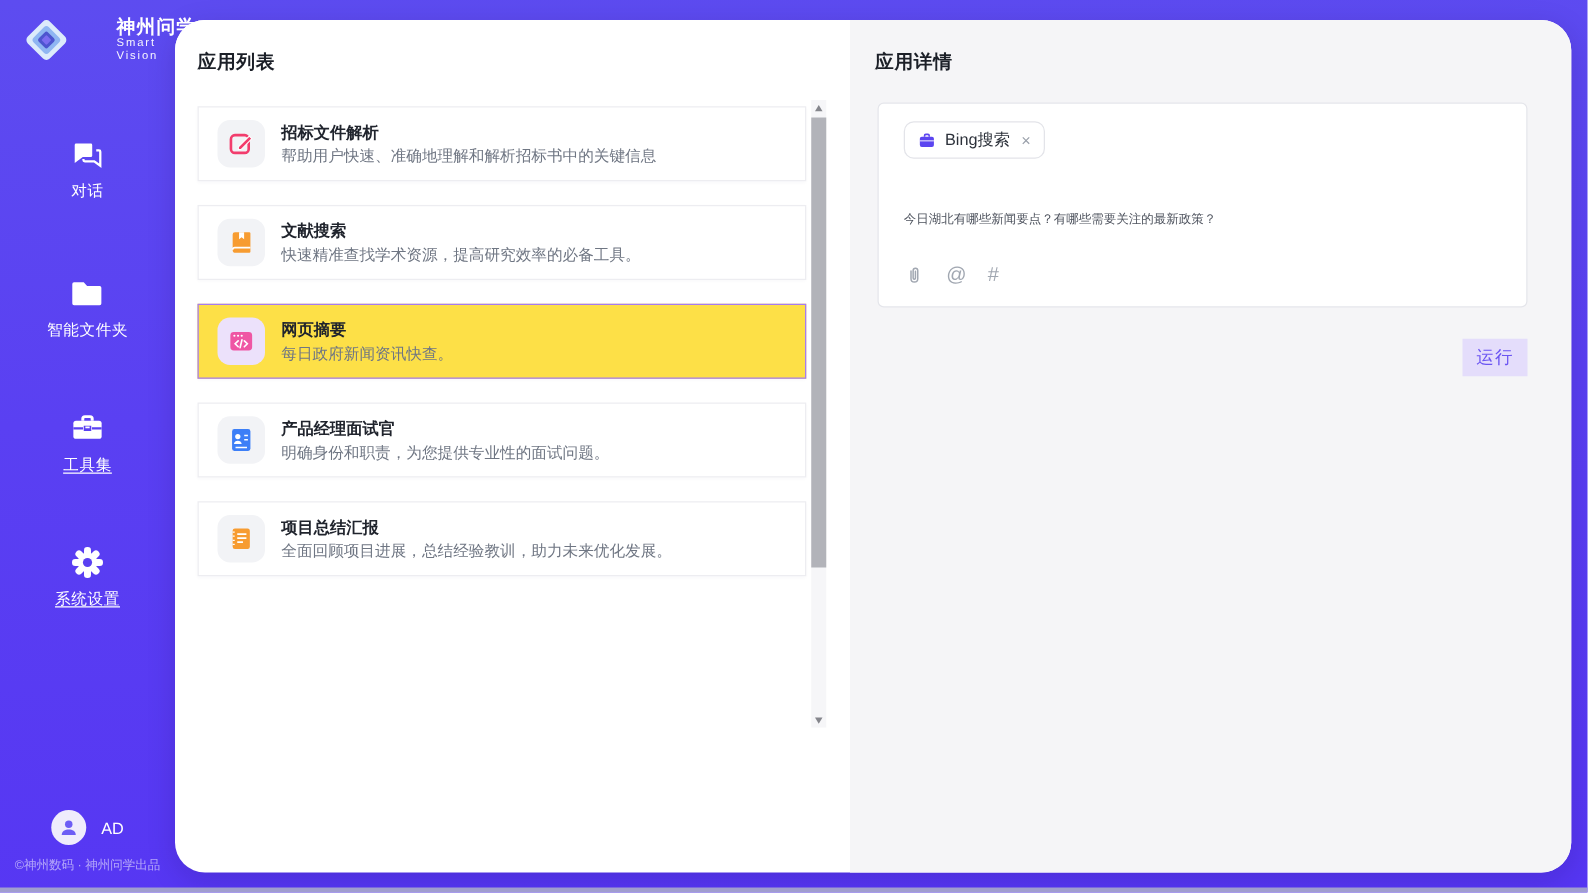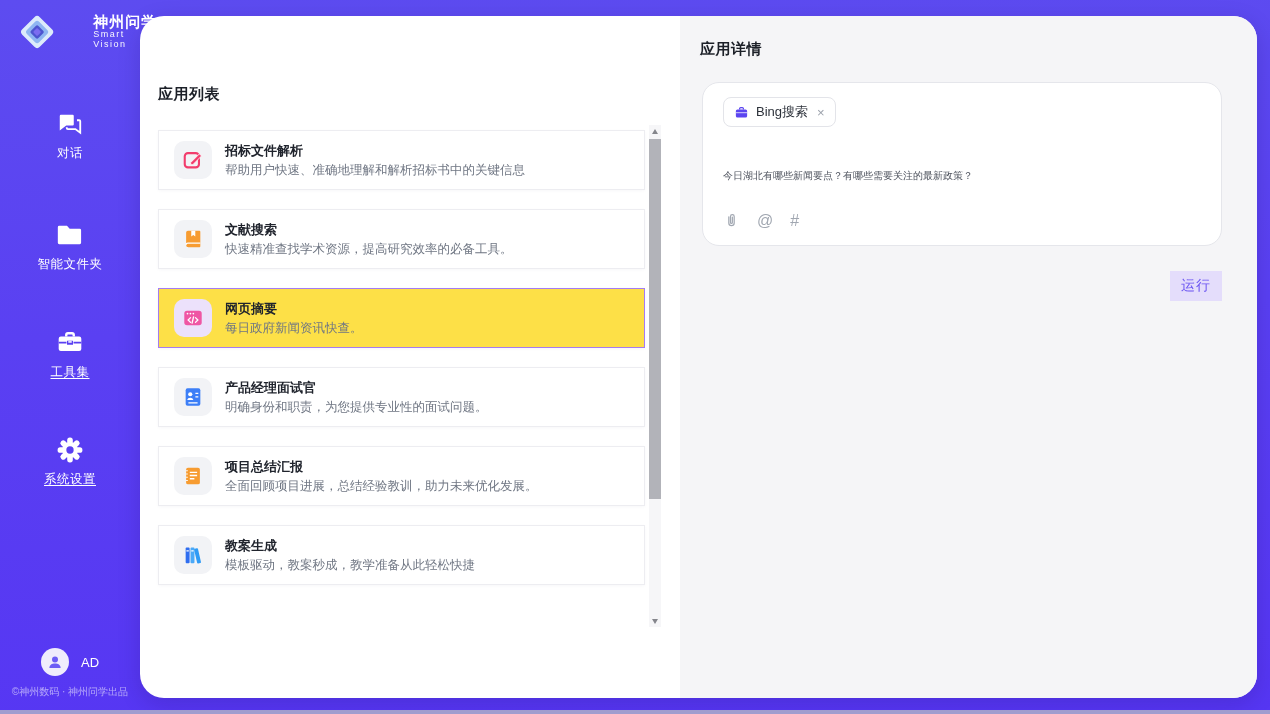--- a/index.html
+++ b/index.html
@@ -59,21 +59,21 @@
   .avatar{width:28px;height:28px;border-radius:50%;background:#efecfc;display:flex;align-items:center;justify-content:center;}
   .avatar svg{width:18px;height:18px;}
   .user-label{font-size:13px;color:#fff;}
   .copyright{position:absolute;left:4px;top:685px;width:132px;text-align:center;font-size:10px;color:rgba(255,255,255,.55);white-space:nowrap;}
 
   
   .main{
     position:absolute;left:140px;top:16px;width:1117px;height:682px;
     border-radius:24px;background:#fff;box-shadow:0 6px 22px rgba(25,12,90,.18);
   }
-  .list-panel{position:absolute;left:0;top:0;width:540px;height:582px;background:#fff;border-radius:24px 0 0 24px;overflow:hidden;margin-top:45px;}
+  .list-panel{position:absolute;left:0;top:0;width:540px;height:582px;background:#fff;border-radius:24px 0 0 24px;overflow:hidden;}
   .detail-panel{position:absolute;left:540px;top:0;width:577px;height:682px;background:#f5f5f7;border-radius:0 24px 24px 0;}
   .panel-title{position:absolute;left:18px;top:24px;font-size:15px;font-weight:bold;color:#1c2028;letter-spacing:.5px;}
   .detail-panel .panel-title{left:20px;}
 
   
   .cards{position:absolute;left:18px;top:69px;right:35px;}
   .app-card{
     height:60px;border:1px solid #ededf1;border-radius:0;background:#fff;
     margin-bottom:19px;position:relative;cursor:pointer;
     box-shadow:0 1px 3px rgba(40,40,80,.03);
@@ -93,21 +93,21 @@
   .sb-arrow{position:absolute;left:0;width:12px;height:12px;display:flex;align-items:center;justify-content:center;}
   .sb-arrow.up{top:0;}
   .sb-arrow.down{bottom:0;}
   .tri-up{width:0;height:0;border-left:3.5px solid transparent;border-right:3.5px solid transparent;border-bottom:5px solid #85868c;}
   .tri-down{width:0;height:0;border-left:3.5px solid transparent;border-right:3.5px solid transparent;border-top:5px solid #85868c;}
   .sb-thumb{position:absolute;left:0;right:0;top:14px;height:360px;background:#b2b3b9;}
 
   
   .query-card{
     position:absolute;left:22px;top:66px;right:35px;height:164px;background:#fff;
-    border:1px solid #e5e6eb;border-radius:17px;
+    border:1px solid #e5e6eb;border-radius:5px;
   }
   .tool-tag{
     position:absolute;left:20px;top:14px;height:30px;display:inline-flex;align-items:center;
     gap:7px;padding:0 10px;border:1px solid #e3e4e9;border-radius:8px;background:#fff;cursor:pointer;
   }
   .tool-tag svg{width:15px;height:15px;display:block;}
   .tag-label{font-size:13px;color:#2c313a;white-space:nowrap;}
   .tag-close{font-size:13px;color:#9ba1ab;margin-left:2px;cursor:pointer;line-height:1;}
   .query-text{position:absolute;left:20px;top:85px;right:20px;font-size:10px;color:#4d525d;line-height:1.5;}
   .attach-row{position:absolute;left:20px;bottom:16px;display:flex;align-items:center;gap:17px;color:#a1a7b1;}
@@ -267,32 +267,20 @@
               <path d="M8.5 8h8M8.5 11.5h8M8.5 15h5" stroke="#fff" stroke-width="1.5"></path>
               <path d="M4.5 6.2h1.8M4.5 9.8h1.8m-1.8 3.6h1.8m-1.8 3.6h1.8" stroke="#fff" stroke-width="1.1"></path>
             </svg>
           </div>
     <div class="card-title">项目总结汇报</div>
     <div class="card-desc">全面回顾项目进展，总结经验教训，助力未来优化发展。</div>
   </div>
 
 
 
-  <div class="app-card">
-    <div class="card-tile">
-            <svg viewBox="0 0 24 24">
-              <rect x="4" y="3.8" width="4.3" height="17.2" rx="1" fill="#2f6ef0"></rect>
-              <rect x="9.3" y="3.8" width="4.3" height="17.2" rx="1" fill="#4aa9f8"></rect>
-              <rect x="14.8" y="4.6" width="4.3" height="16.6" rx="1" transform="rotate(-13 16.9 12.9)" fill="#2f9bf5"></rect>
-              <path d="M4.8 7.5h2.6M10.1 7.5h2.6" stroke="#fff" stroke-width="1.2"></path>
-            </svg>
-          </div>
-    <div class="card-title">教案生成</div>
-    <div class="card-desc">模板驱动，教案秒成，教学准备从此轻松快捷</div>
-  </div>
 </div>
     <div class="scrollbar">
       <div class="sb-arrow up">
           <span class="tri-up"></span>
         </div>
       <div class="sb-thumb"></div>
       <div class="sb-arrow down">
           <span class="tri-down"></span>
         </div>
     </div>

